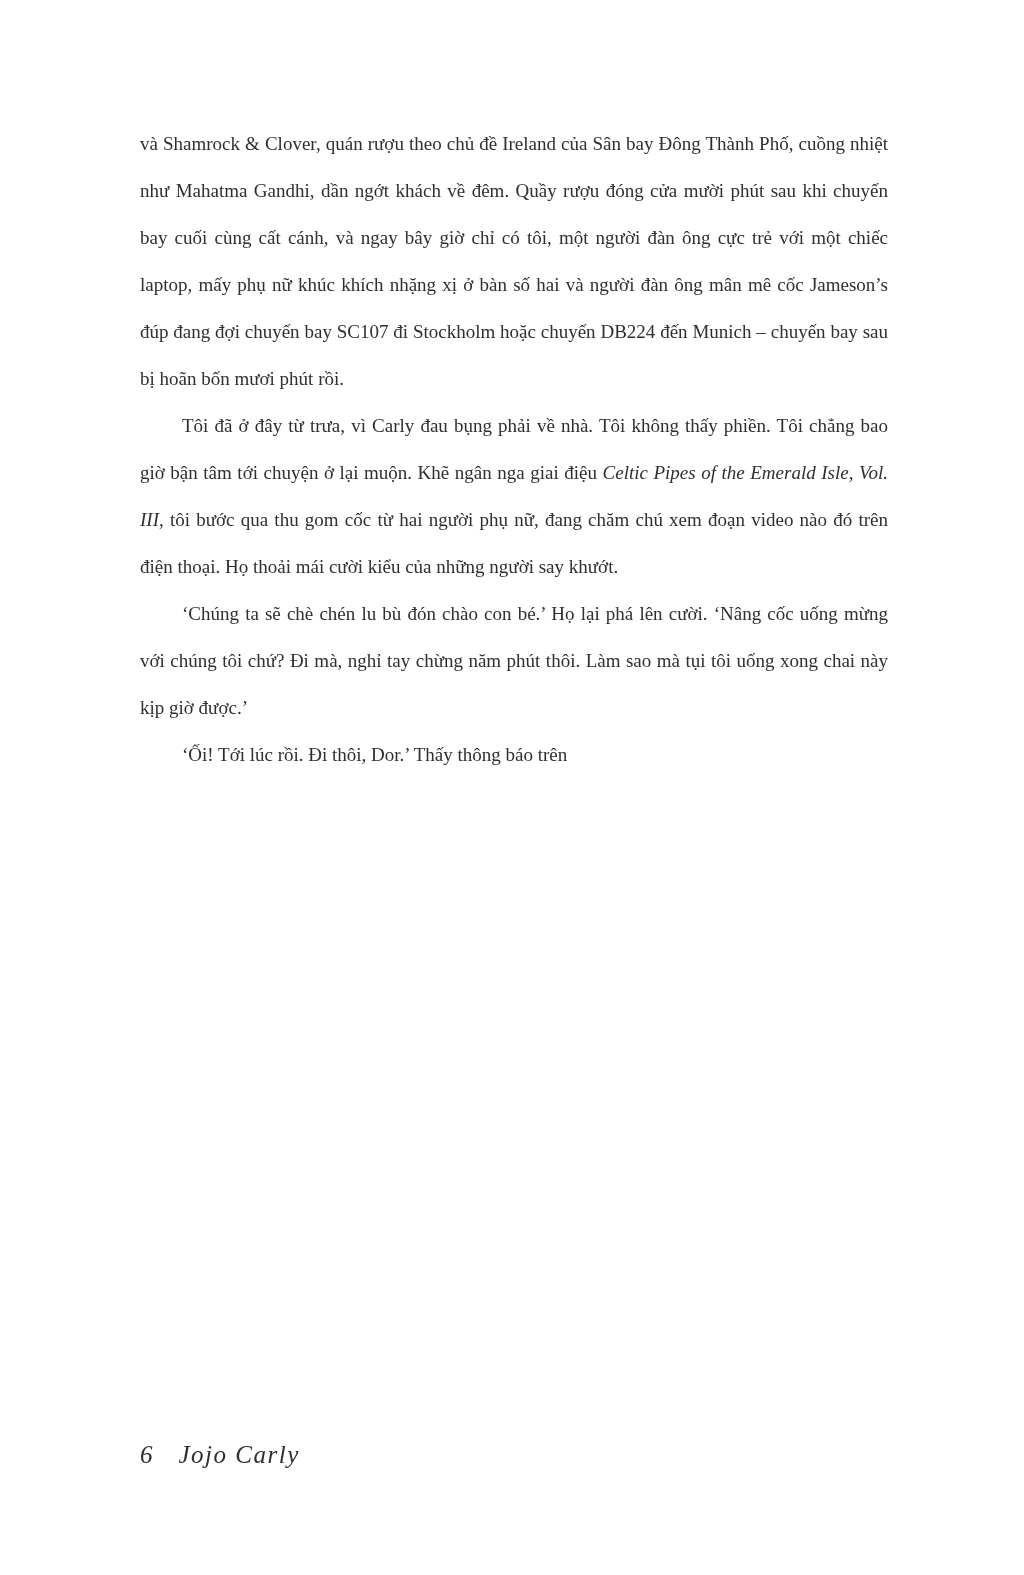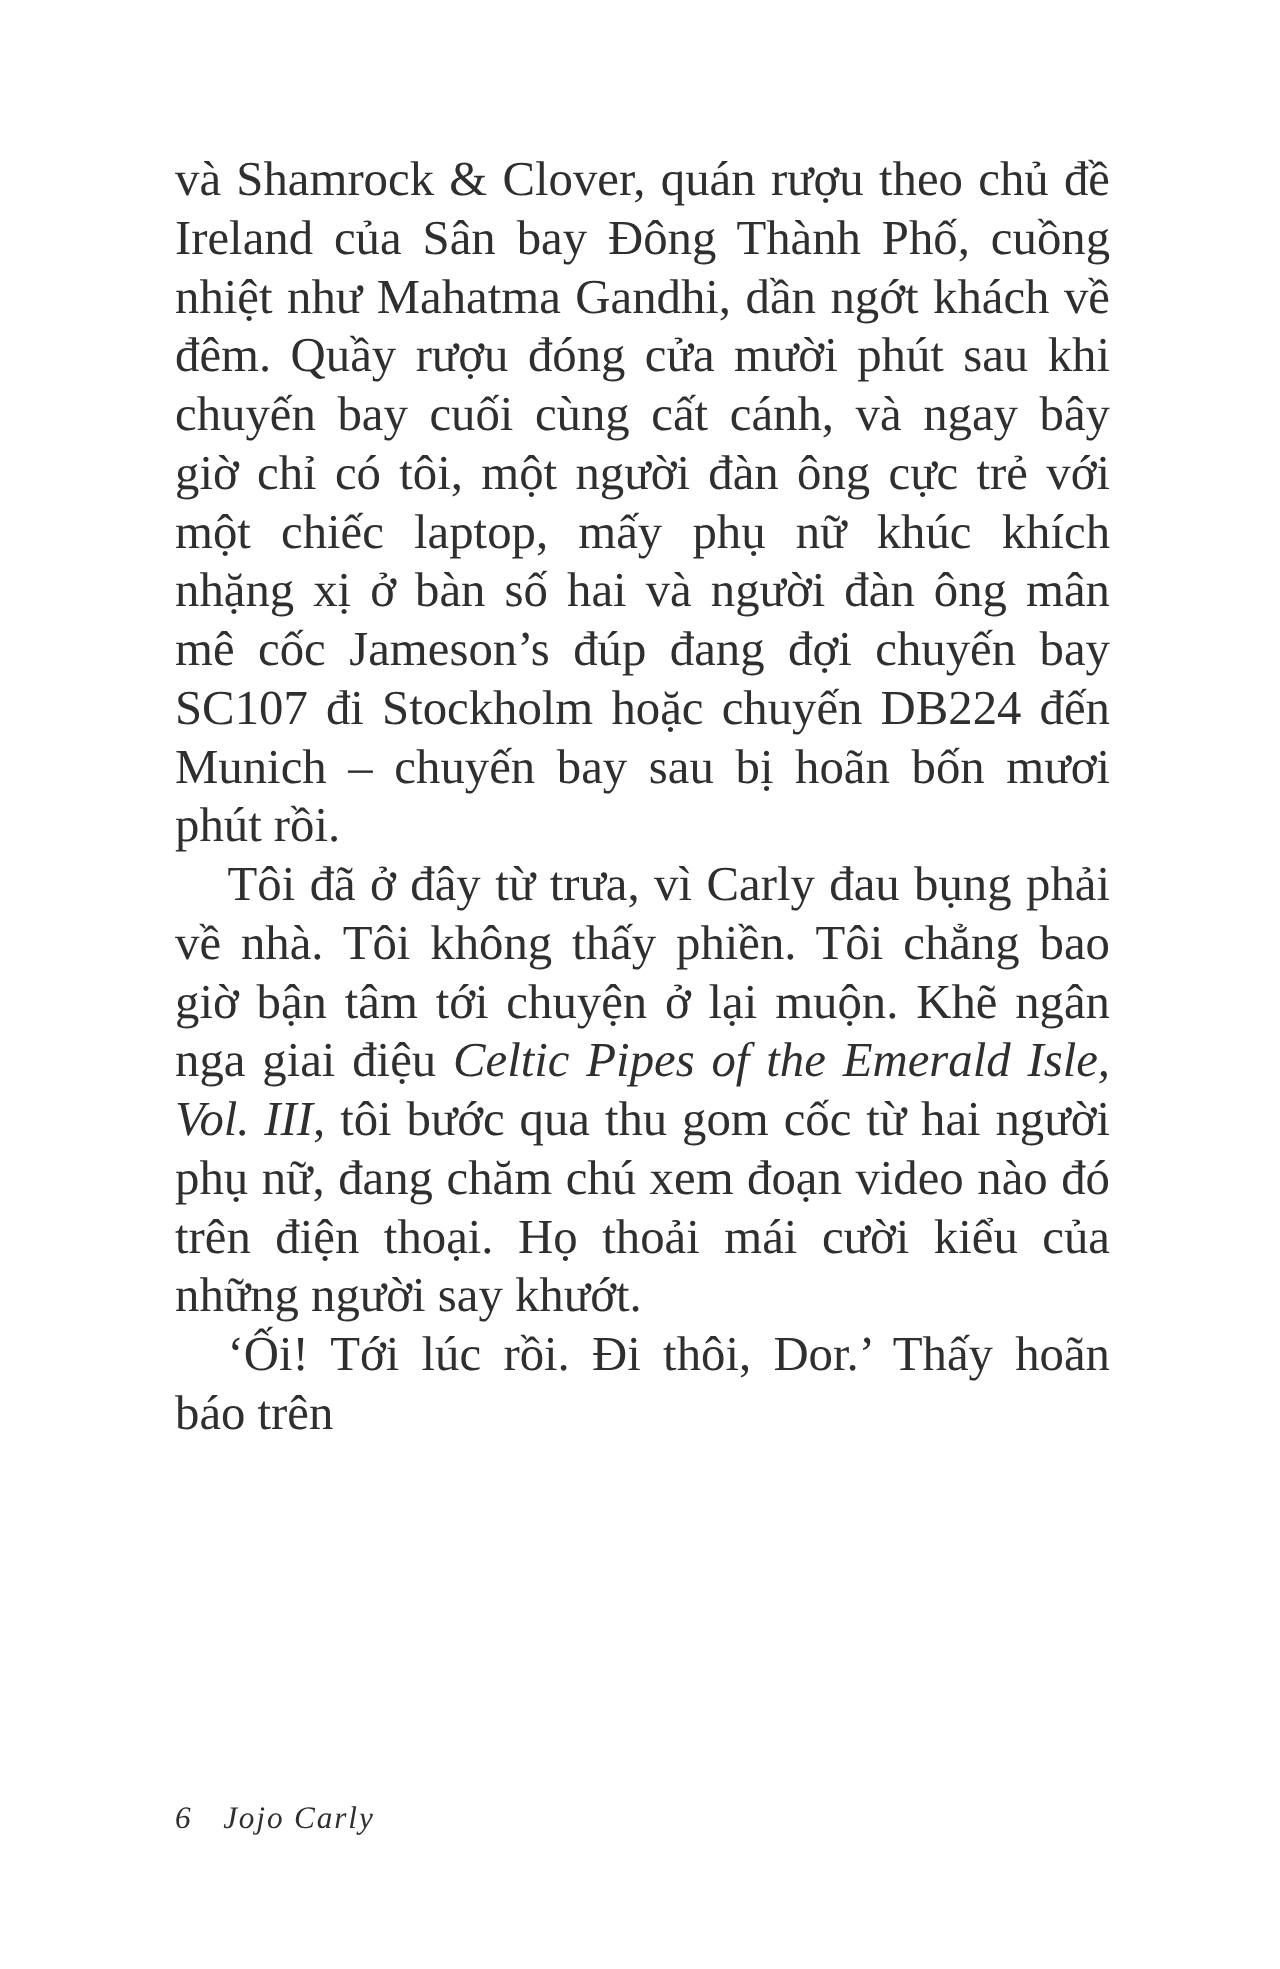--- a/index.html
+++ b/index.html
@@ -17,21 +17,21 @@
     overflow: hidden;
   }
   .text-block {
     position: absolute;
     left: 140px;
     top: 120px;
     width: 748px;
   }
   .para {
     margin: 0;
-    font-size: 39px;
+    font-size: 19px;
     line-height: 47px;
     text-align: justify;
     color: #2f2f2f;
   }
   .para.indent {
     text-indent: 42px;
   }
   .italic {
     font-style: italic;
   }
@@ -50,19 +50,20 @@
   .page-footer .author {
     letter-spacing: 1.5px;
   }
 </style>
 </head>
 <body>
 
 <div class="text-block" id="paragraphs">
     <p class="para"><span>và Shamrock &amp; Clover, quán rượu theo chủ đề Ireland của Sân bay Đông Thành Phố, cuồng nhiệt như Mahatma Gandhi, dần ngớt khách về đêm. Quầy rượu đóng cửa mười phút sau khi chuyến bay cuối cùng cất cánh, và ngay bây giờ chỉ có tôi, một người đàn ông cực trẻ với một chiếc laptop, mấy phụ nữ khúc khích nhặng xị ở bàn số hai và người đàn ông mân mê cốc Jameson’s đúp đang đợi chuyến bay SC107 đi Stockholm hoặc chuyến DB224 đến Munich – chuyến bay sau bị hoãn bốn mươi phút rồi.</span></p>
     <p class="para indent"><span>Tôi đã ở đây từ trưa, vì Carly đau bụng phải về nhà. Tôi không thấy phiền. Tôi chẳng bao giờ bận tâm tới chuyện ở lại muộn. Khẽ ngân nga giai điệu </span><span class="italic">Celtic Pipes of the Emerald Isle, Vol. III</span><span>, tôi bước qua thu gom cốc từ hai người phụ nữ, đang chăm chú xem đoạn video nào đó trên điện thoại. Họ thoải mái cười kiểu của những người say khướt.</span></p>
-    <p class="para indent"><span>‘Ối! Tới lúc rồi. Đi thôi, Dor.’ Thấy hoãn báo trên</span></p>
+    <p class="para indent"><span>‘Chúng ta sẽ chè chén lu bù đón chào con bé.’ Họ lại phá lên cười. ‘Nâng cốc uống mừng với chúng tôi chứ? Đi mà, nghỉ tay chừng năm phút thôi. Làm sao mà tụi tôi uống xong chai này kịp giờ được.’</span></p>
+    <p class="para indent"><span>‘Ối! Tới lúc rồi. Đi thôi, Dor.’ Thấy thông báo trên</span></p>
   </div>
 
 <div class="page-footer">
   <span class="page-number">6</span>
   <span class="author">Jojo Carly</span>
 </div>
 
 </body></html>

